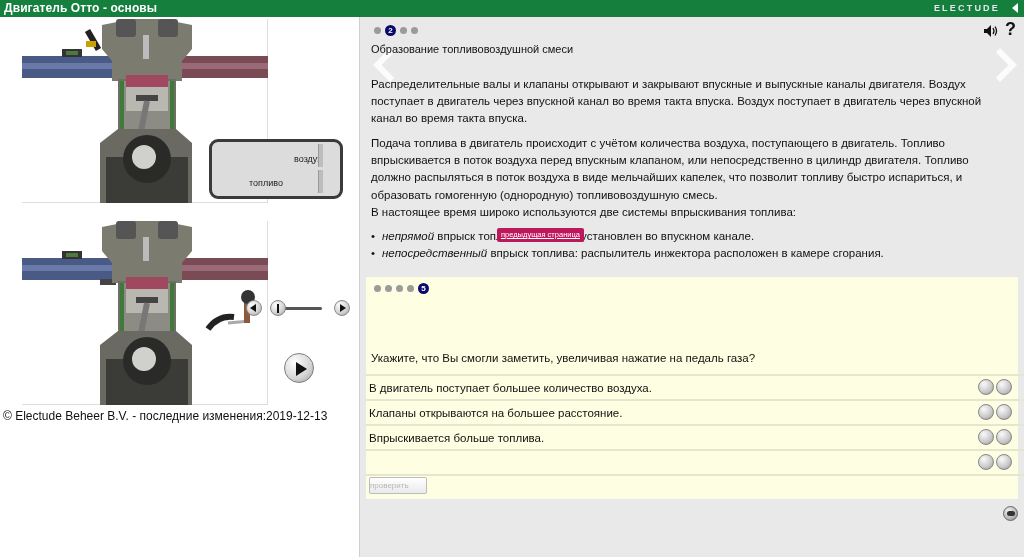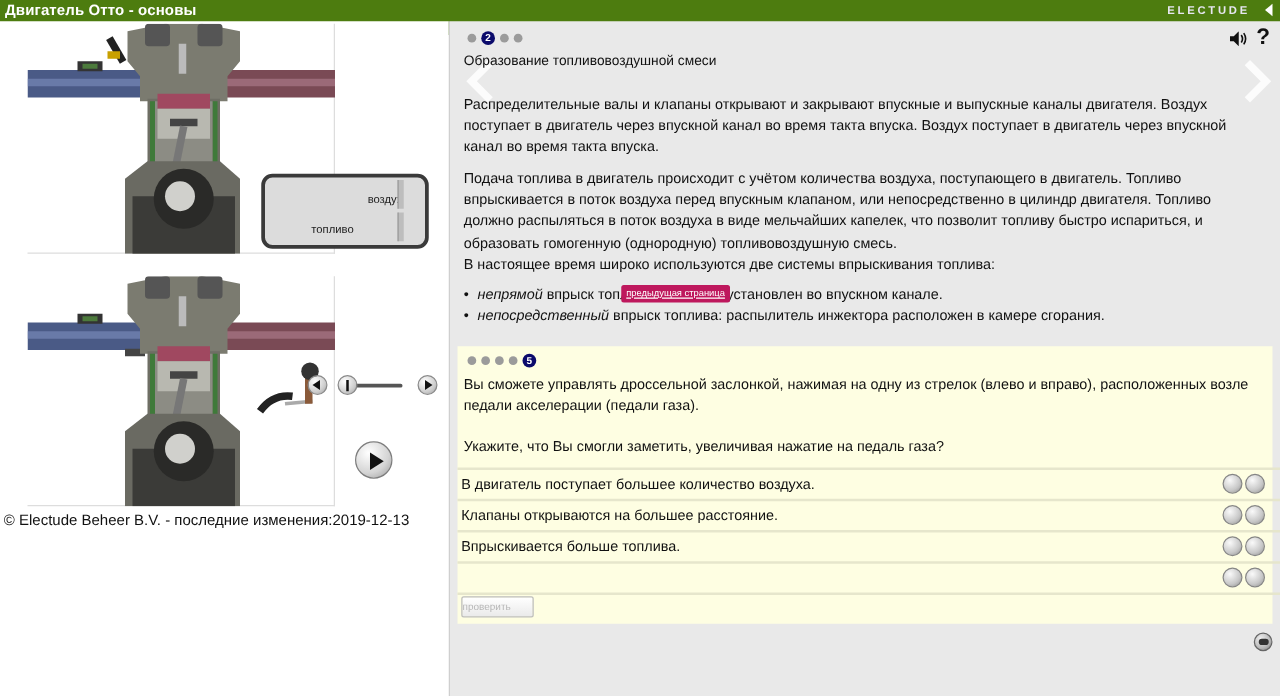--- a/index.html
+++ b/index.html
@@ -1,20 +1,20 @@
 <!DOCTYPE html>
 <html><head>
 <meta charset="utf-8">
 <style>
   * { box-sizing: border-box; margin: 0; padding: 0; }
   html, body { width: 1024px; height: 557px; overflow: hidden; background: #ffffff; }
   body { font-family: "Liberation Sans", "DejaVu Sans", sans-serif; color: #111; position: relative; }
 
   
-  .titlebar { position: absolute; left: 0; top: 0; width: 1024px; height: 28px; background: #4d7c0f; color: #fff; text-align: center; }
+  .titlebar { position: absolute; left: 0; top: 0; width: 1024px; height: 28px; background: #15803d; color: #fff; text-align: center; }
   .titlebar .title { position: absolute; left: 4px; top: 1px; font-size: 12px; font-weight: bold; line-height: 15px; letter-spacing: 0.1px; }
   .titlebar .brand { position: absolute; right: 24px; top: 3px; font-size: 9px; font-weight: bold; letter-spacing: 2.2px; color: #e6e6f0; }
   .titlebar .collapse { position: absolute; right: 6px; top: 3px; width: 0; height: 0; border-top: 5px solid transparent; border-bottom: 5px solid transparent; border-right: 6px solid #fff; cursor: pointer; }
 
   
   .left { position: absolute; left: 0; top: 17px; width: 359px; height: 540px; background: #fff; }
   .left .divider { position: absolute; left: 359px; top: 0; width: 1px; height: 540px; background: #cfcfcf; }
   .anim { position: absolute; background: #fff; }
   .anim1 { left: 22px; top: 2px; width: 246px; height: 184px; border-right: 1px solid #ddd; border-bottom: 1px solid #ddd; }
   .anim2 { left: 22px; top: 204px; width: 246px; height: 184px; border-right: 1px solid #ddd; border-bottom: 1px solid #ddd; }
@@ -216,21 +216,20 @@
   <div class="tooltip">предыдущая страница</div>
 
   <div class="qbox">
     <div class="dots q">
       <span class="dot"></span>
       <span class="dot"></span>
       <span class="dot"></span>
       <span class="dot"></span>
       <span class="dot active">5</span>
     </div>
-    <div class="qtext intro">Вы сможете управлять дроссельной заслонкой, нажимая на одну из стрелок (влево и вправо), расположенных возле педали акселерации (педали газа).</div>
     <div class="qtext question">Укажите, что Вы смогли заметить, увеличивая нажатие на педаль газа?</div>
 
     <div class="answers">
       <div class="answer">
         <span class="lbl">В двигатель поступает большее количество воздуха.</span>
         <span class="opt yes"></span>
         <span class="opt no"></span>
       </div>
       <div class="answer">
         <span class="lbl">Клапаны открываются на большее расстояние.</span>

